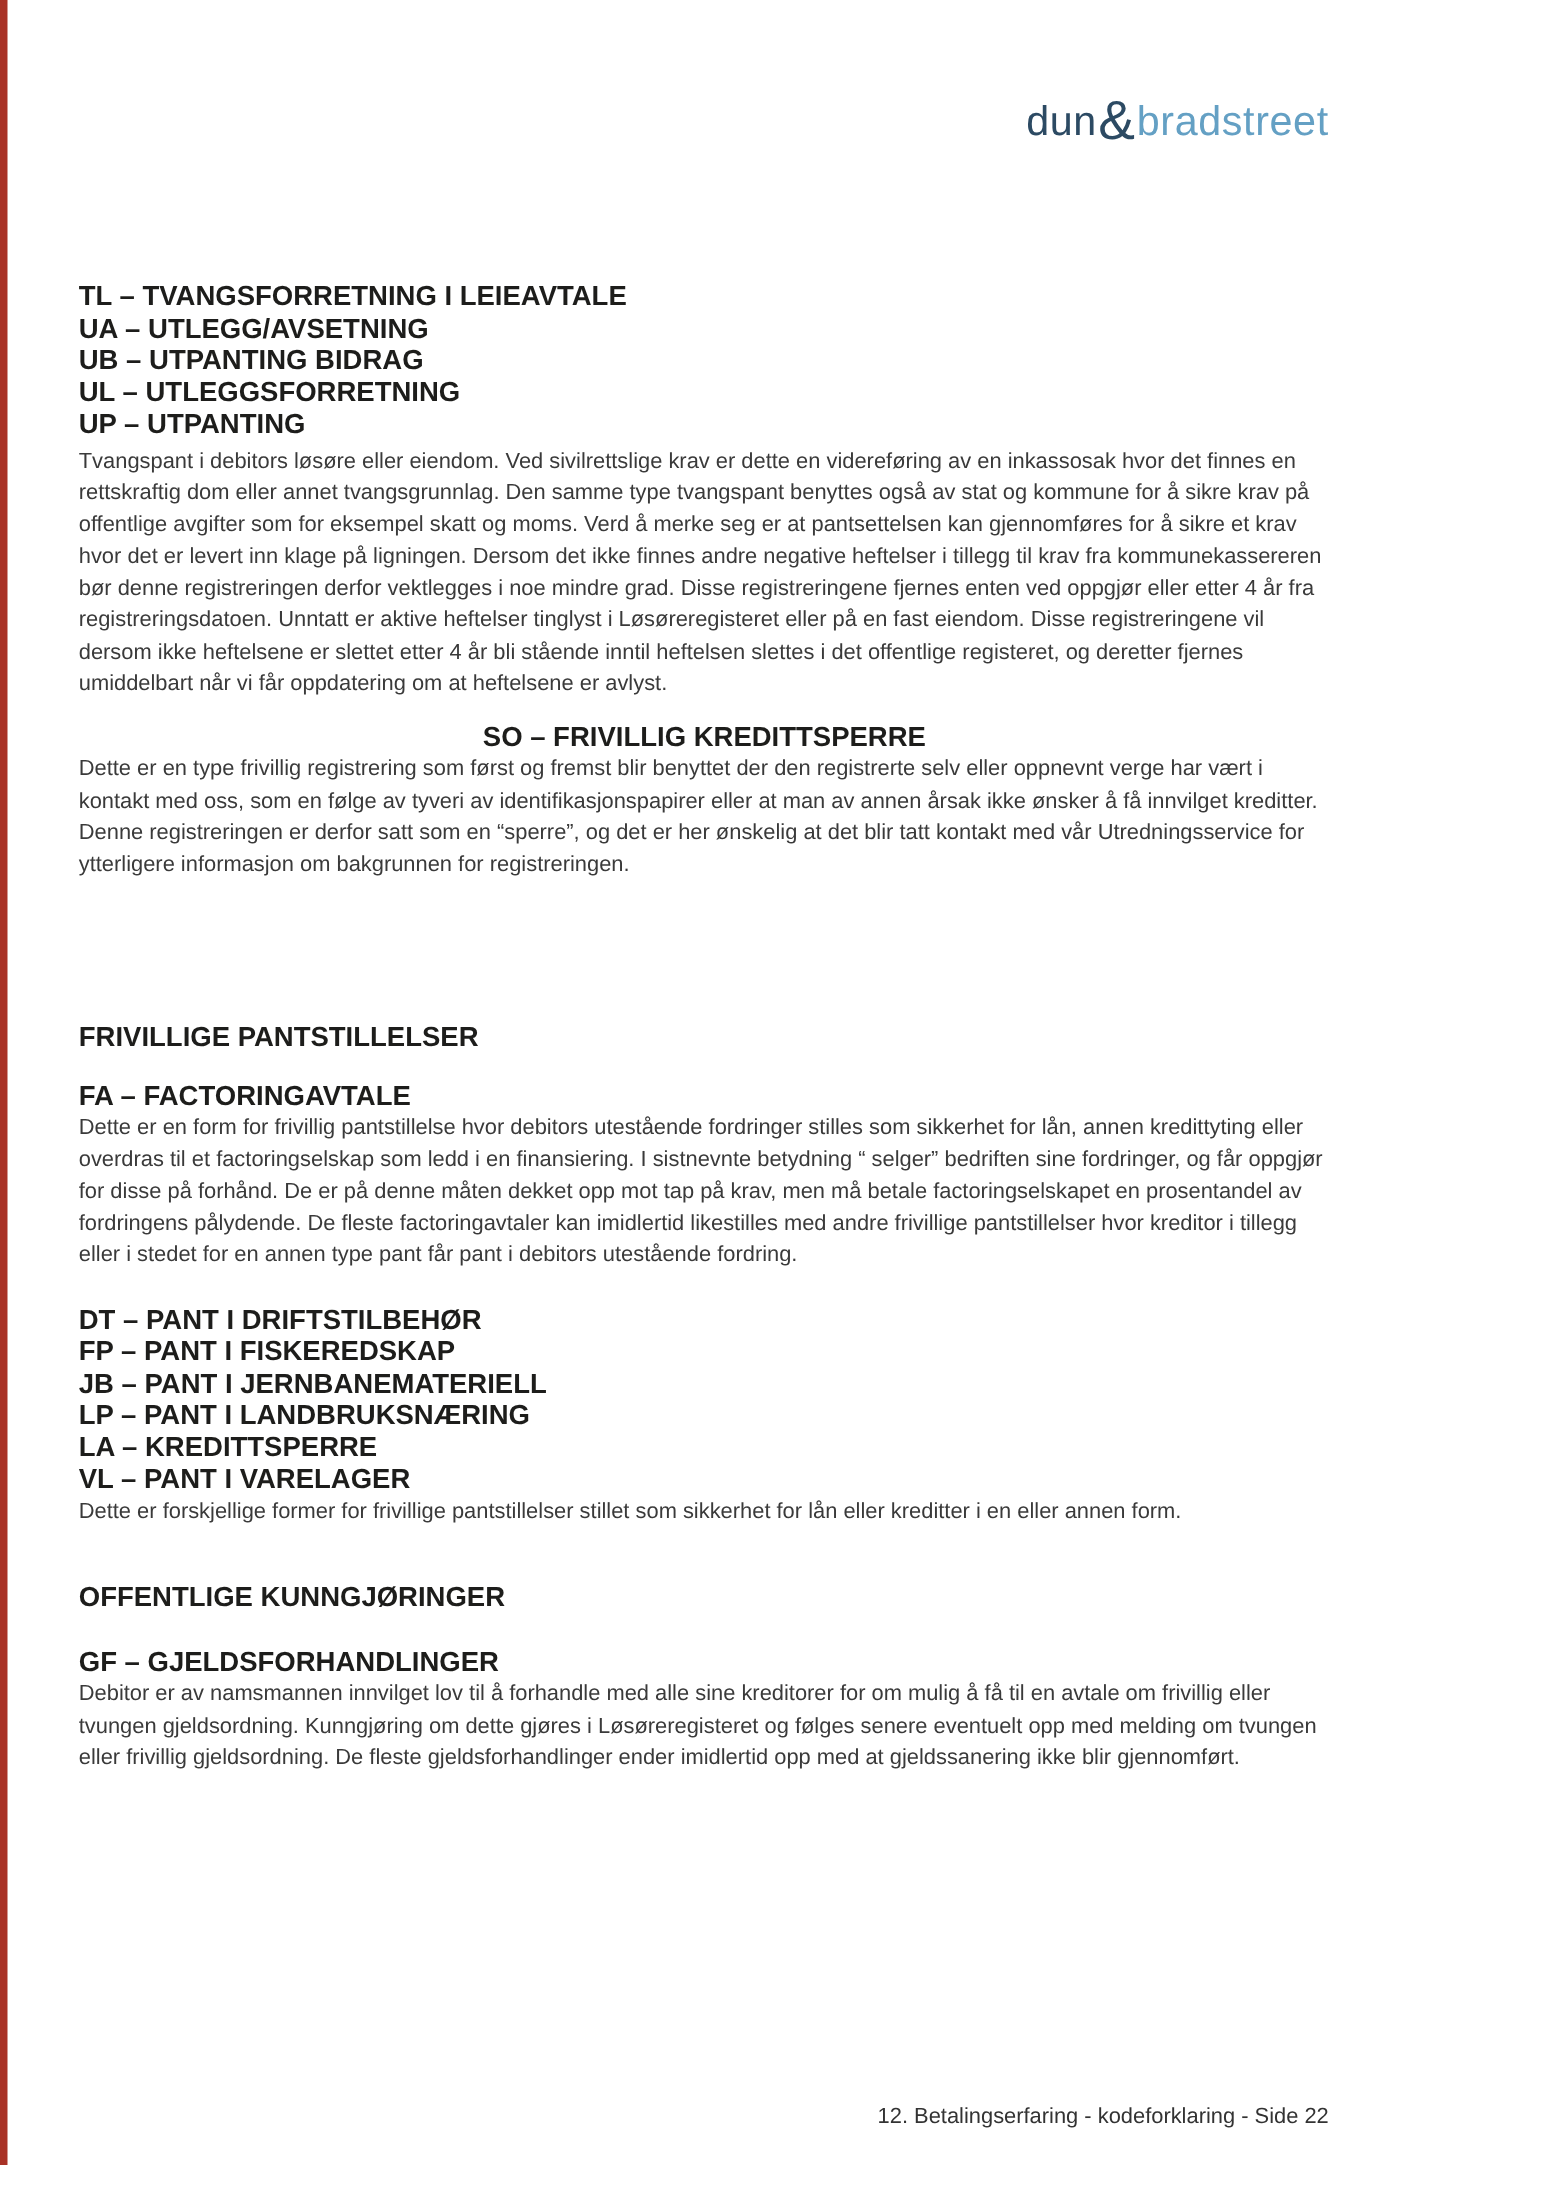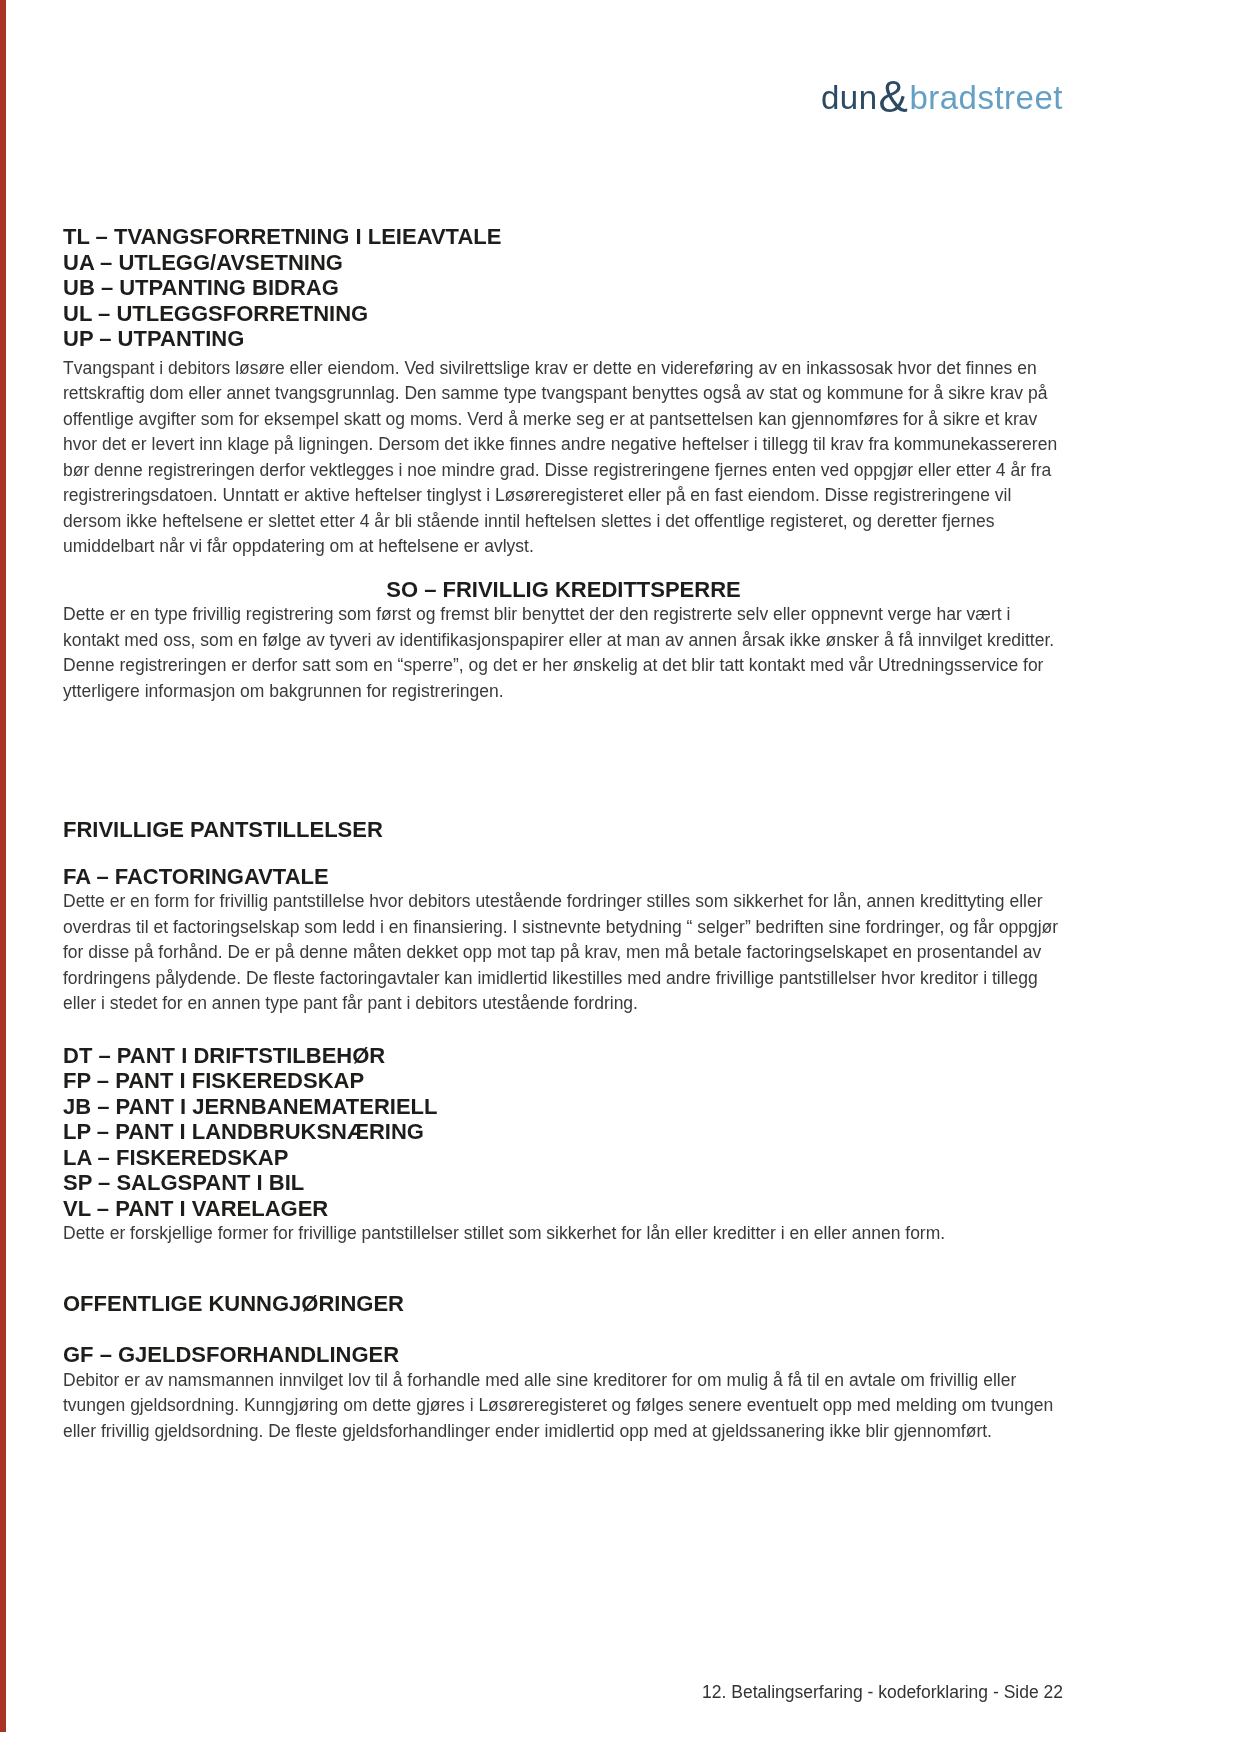--- a/index.html
+++ b/index.html
@@ -103,22 +103,21 @@
     <div class="section-heading head-frivillige">FRIVILLIGE PANTSTILLELSER</div>
 
     <div class="section-heading head-fa">FA – FACTORINGAVTALE</div>
     <p>Dette er en form for frivillig pantstillelse hvor debitors utestående fordringer stilles som sikkerhet for lån, annen kredittyting eller overdras til et factoringselskap som ledd i en finansiering. I sistnevnte betydning “ selger” bedriften sine fordringer, og får oppgjør for disse på forhånd. De er på denne måten dekket opp mot tap på krav, men må betale factoringselskapet en prosentandel av fordringens pålydende. De fleste factoringavtaler kan imidlertid likestilles med andre frivillige pantstillelser hvor kreditor i tillegg eller i stedet for en annen type pant får pant i debitors utestående fordring.</p>
 
     <div class="codes-pant">
       <div class="code-line">DT – PANT I DRIFTSTILBEHØR</div>
       <div class="code-line">FP – PANT I FISKEREDSKAP</div>
       <div class="code-line">JB – PANT I JERNBANEMATERIELL</div>
       <div class="code-line">LP – PANT I LANDBRUKSNÆRING</div>
-      <div class="code-line">LA – FISKEREDSKAP</div>
-      <div class="code-line">SP – SALGSPANT I BIL</div>
+      <div class="code-line">LA – KREDITTSPERRE</div>
       <div class="code-line">VL – PANT I VARELAGER</div>
     </div>
     <p>Dette er forskjellige former for frivillige pantstillelser stillet som sikkerhet for lån eller kreditter i en eller annen form.</p>
 
     <div class="section-heading head-offentlige">OFFENTLIGE KUNNGJØRINGER</div>
 
     <div class="section-heading head-gf">GF – GJELDSFORHANDLINGER</div>
     <p>Debitor er av namsmannen innvilget lov til å forhandle med alle sine kreditorer for om mulig å få til en avtale om frivillig eller tvungen gjeldsordning. Kunngjøring om dette gjøres i Løsøreregisteret og følges senere eventuelt opp med melding om tvungen eller frivillig gjeldsordning. De fleste gjeldsforhandlinger ender imidlertid opp med at gjeldssanering ikke blir gjennomført.</p>
 
   </div>

